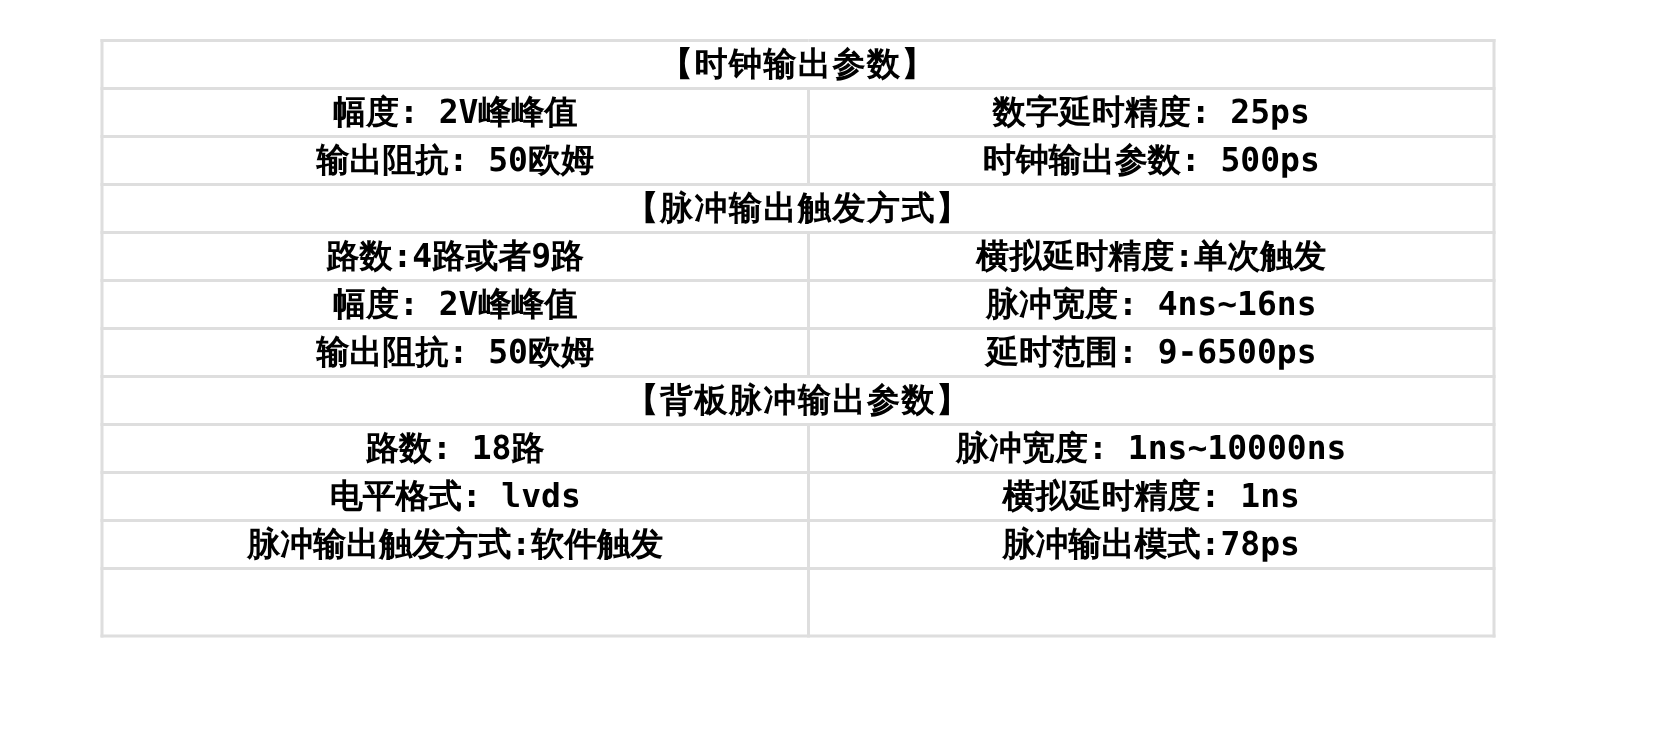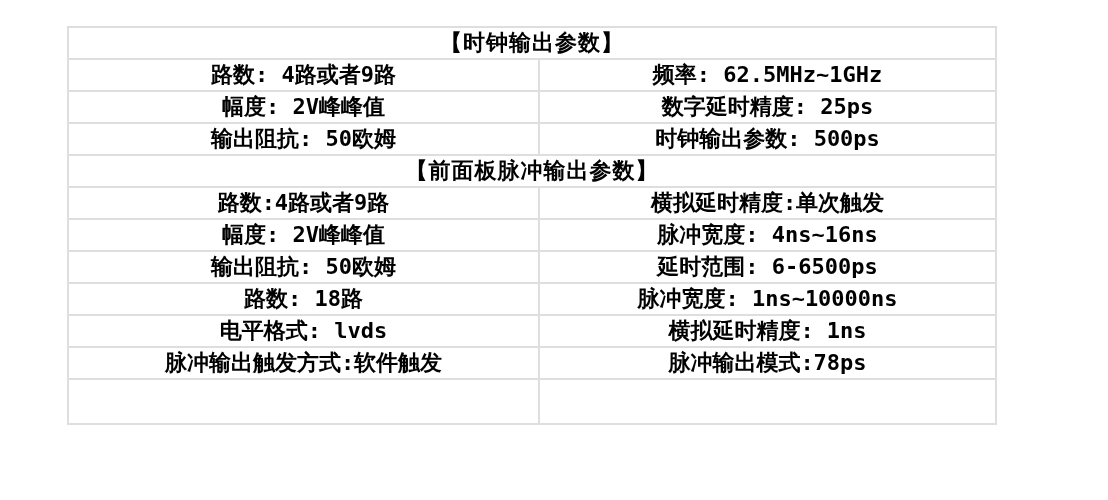--- a/index.html
+++ b/index.html
@@ -46,48 +46,47 @@
     <colgroup>
       <col style="width:471px">
       <col style="width:457px">
     </colgroup>
     <tbody>
 
       <tr class="row">
         <td colspan="2" class="sec-title">【时钟输出参数】</td>
       </tr>
       <tr class="row">
-        <td>路数: 4路或者9路</td>
-        <td>频率: 62.5MHz~1GHz</td>
-      </tr>
-      <tr class="row">
         <td>幅度: 2V峰峰值</td>
         <td>数字延时精度: 25ps</td>
       </tr>
       <tr class="row">
         <td>输出阻抗: 50欧姆</td>
         <td>时钟输出参数: 500ps</td>
       </tr>
 
       <tr class="row">
-        <td colspan="2" class="sec-title">【前面板脉冲输出参数】</td>
+        <td colspan="2" class="sec-title">【脉冲输出触发方式】</td>
       </tr>
       <tr class="row">
         <td>路数:4路或者9路</td>
         <td>横拟延时精度:单次触发</td>
       </tr>
       <tr class="row">
         <td>幅度: 2V峰峰值</td>
         <td>脉冲宽度: 4ns~16ns</td>
       </tr>
       <tr class="row">
         <td>输出阻抗: 50欧姆</td>
-        <td>延时范围: 6-6500ps</td>
+        <td>延时范围: 9-6500ps</td>
       </tr>
 
+      <tr class="row">
+        <td colspan="2" class="sec-title">【背板脉冲输出参数】</td>
+      </tr>
       <tr class="row">
         <td>路数: 18路</td>
         <td>脉冲宽度: 1ns~10000ns</td>
       </tr>
       <tr class="row">
         <td>电平格式: lvds</td>
         <td>横拟延时精度: 1ns</td>
       </tr>
       <tr class="row">
         <td>脉冲输出触发方式:软件触发</td>

